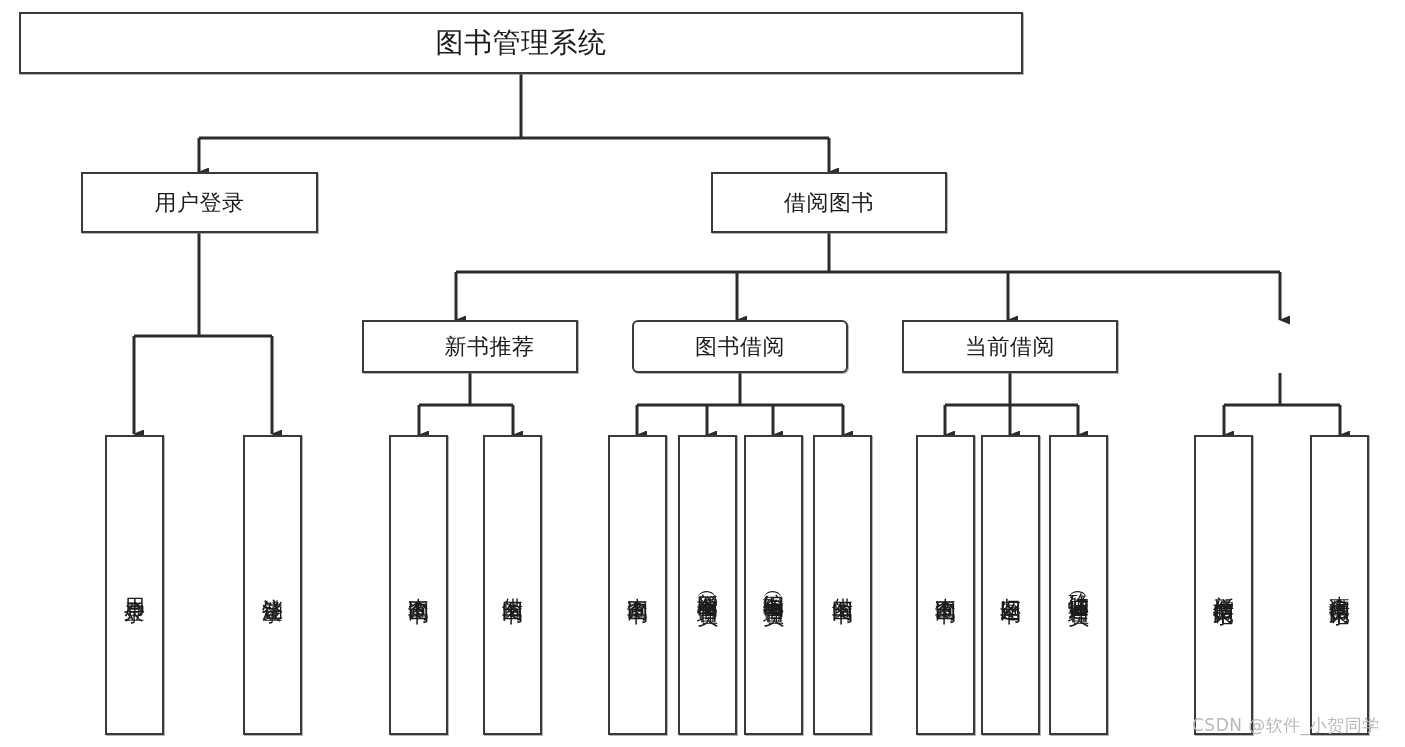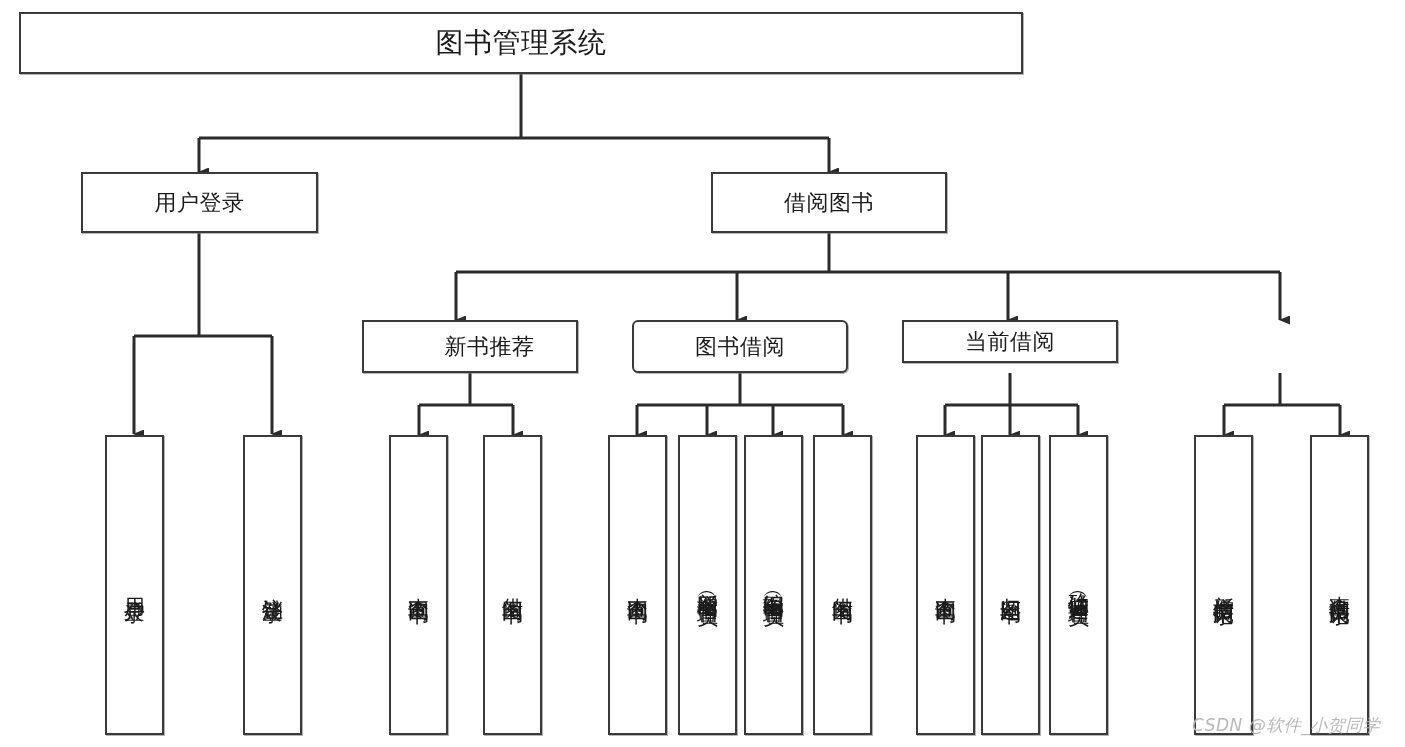--- a/index.html
+++ b/index.html
@@ -107,21 +107,21 @@
   <div class="node" style="left:711px;top:172px;width:236px;height:61px;">
     <span class="lbl">借阅图书</span>
   </div>
 
   <div class="node" style="left:362px;top:320px;width:216px;height:53px;padding-left:39px;">
     <span class="lbl">新书推荐</span>
   </div>
   <div class="node" style="left:632px;top:320px;width:216px;height:53px;border-radius:6px;">
     <span class="lbl">图书借阅</span>
   </div>
-  <div class="node" style="left:902px;top:320px;width:216px;height:43px;">
+  <div class="node" style="left:902px;top:320px;width:216px;height:53px;">
     <span class="lbl">当前借阅</span>
   </div>
 
   <div class="node vert" style="left:105px;top:435px;width:59px;height:300px;">
     <span class="lbl">用户登录</span>
   </div>
   <div class="node vert" style="left:243px;top:435px;width:59px;height:300px;">
     <span class="lbl">注销登录</span>
   </div>
 
@@ -155,15 +155,15 @@
     <span class="lbl">确认归还（管理员）</span>
   </div>
 
   <div class="node vert" style="left:1194px;top:435px;width:59px;height:300px;">
     <span class="lbl">新增借阅记录</span>
   </div>
   <div class="node vert" style="left:1310px;top:435px;width:59px;height:300px;">
     <span class="lbl">查询借阅记录</span>
   </div>
 
-  <div class="watermark" style="left:1192px;top:714px;font-style:italic;">CSDN @软件_小贺同学</div>
+  <div class="watermark" style="left:1192px;top:714px;">CSDN @软件_小贺同学</div>
 
 </div>
 
 </body></html>

